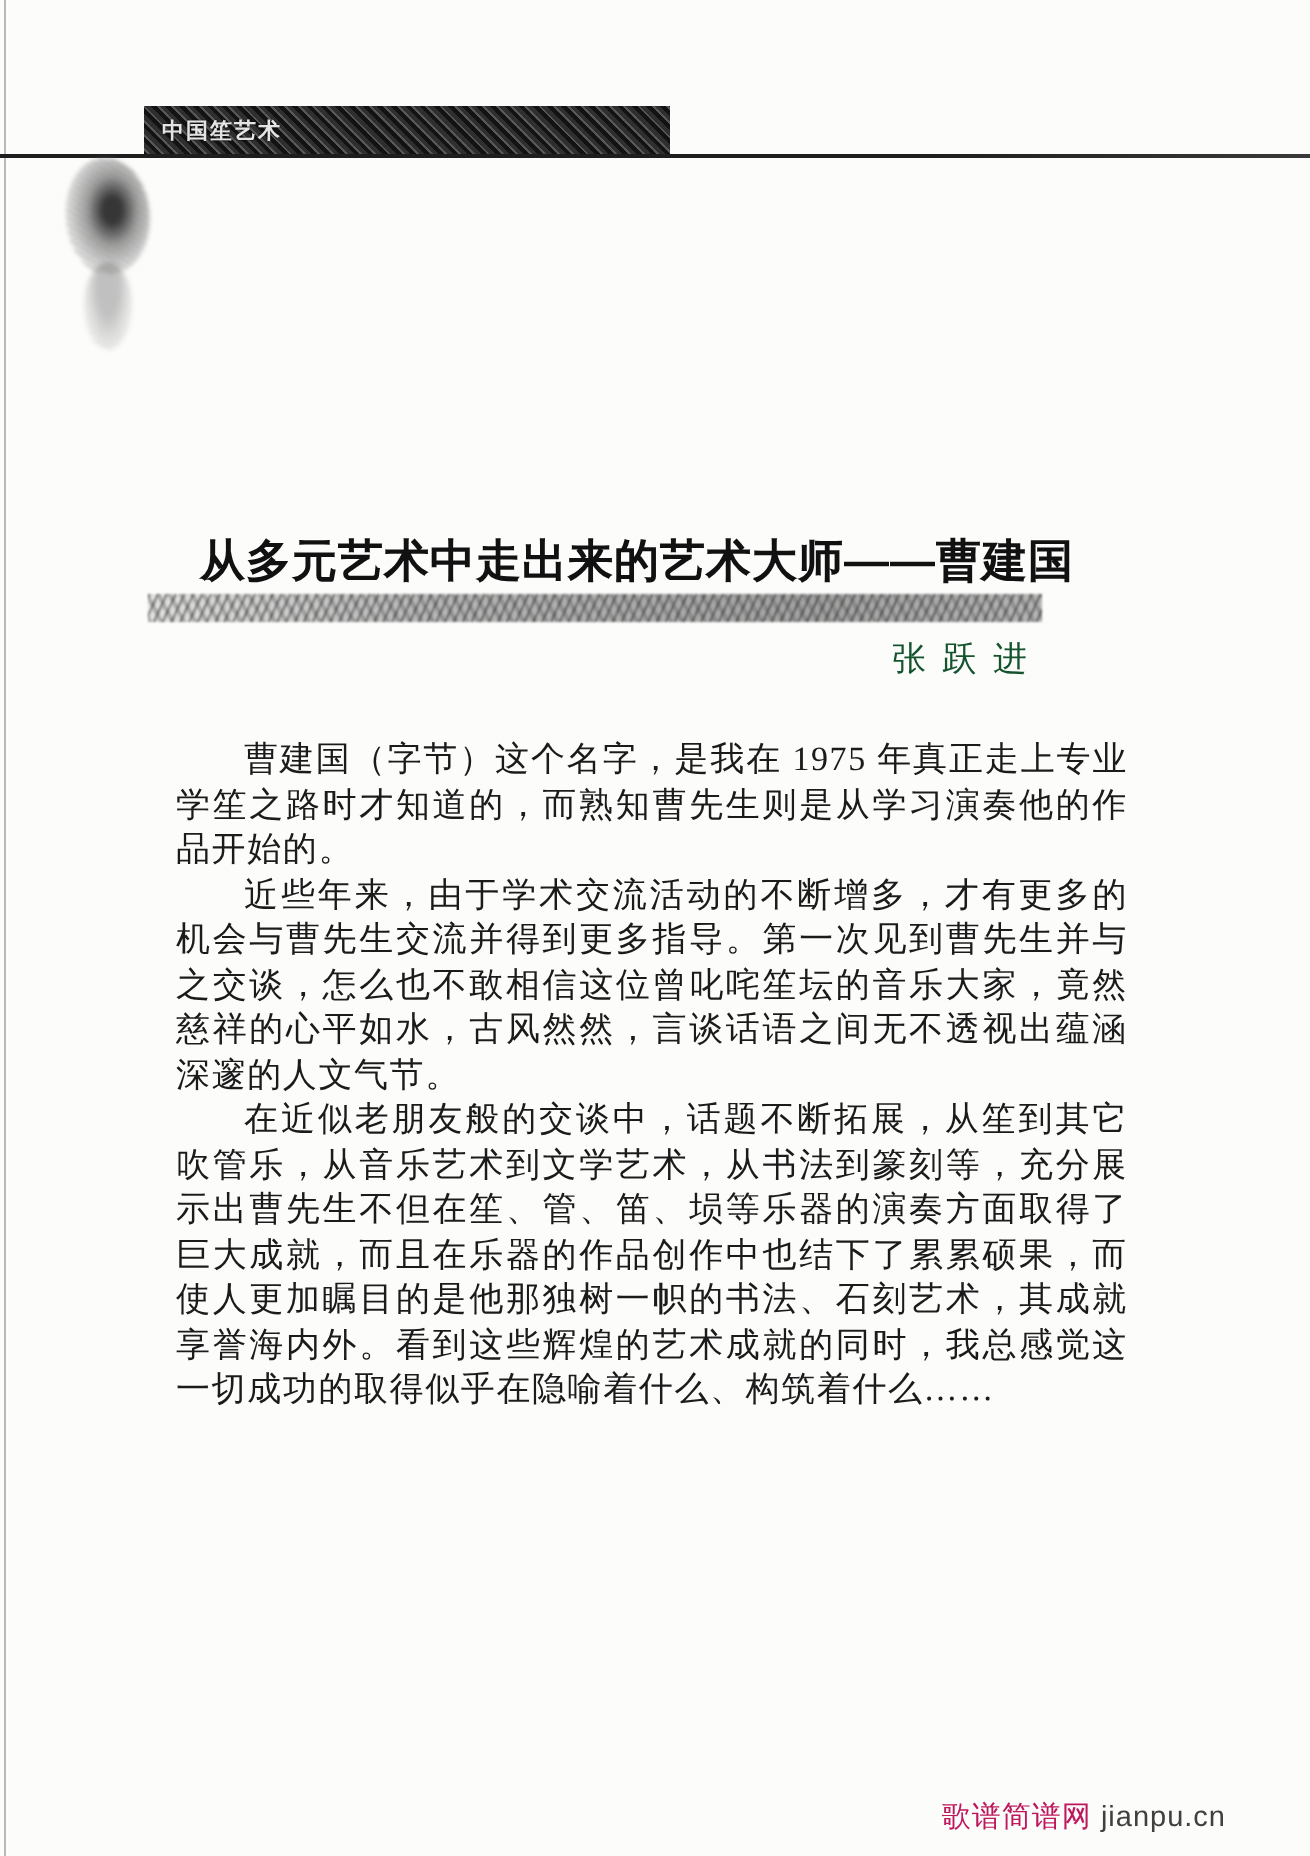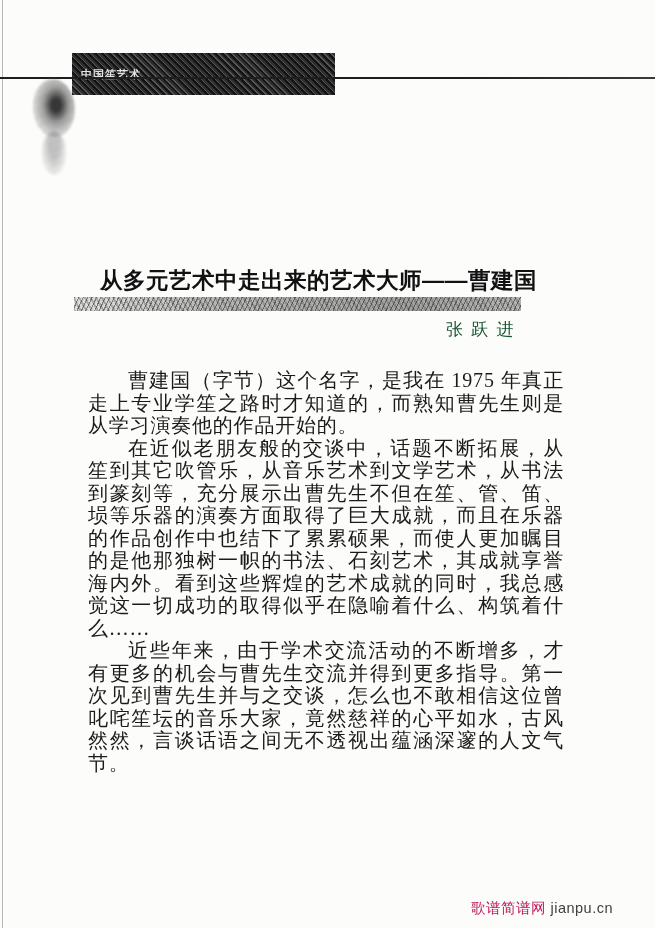--- a/index.html
+++ b/index.html
@@ -11,21 +11,21 @@
     overflow:hidden;
     border-bottom:2px solid #d8d6d2;
     font-family:"Liberation Serif","DejaVu Serif",serif;
   }
   .edge-line{
     position:absolute;left:2px;top:0;width:1px;height:100%;
     background:#b9b9b9;
   }
   
   .head-band{
-    position:absolute;left:72px;top:53px;width:263px;height:42px;
+    position:absolute;left:72px;top:53px;width:263px;height:25px;
     background:
       repeating-linear-gradient(45deg, rgba(15,15,15,.92) 0 2px, rgba(95,95,95,.75) 2px 3px, rgba(45,45,45,.9) 3px 5px),
       repeating-linear-gradient(-50deg, rgba(25,25,25,.5) 0 1px, transparent 1px 4px),
       #454545;
     display:flex;align-items:center;
     filter:blur(.35px);
   }
   .head-band .band-label{
     color:#e4e4e4;
     font-family:"Liberation Sans","DejaVu Sans",sans-serif;
@@ -69,21 +69,21 @@
       repeating-linear-gradient(62deg, rgba(85,85,85,.38) 0 2px, transparent 2px 5px),
       linear-gradient(90deg, rgba(135,135,135,.22), rgba(90,90,90,.42) 30%, rgba(70,70,70,.5) 75%, rgba(95,95,95,.45));
     filter:blur(.4px);
   }
   .author{
     position:absolute;left:446px;top:318px;
     font-size:17px;color:#14532d;letter-spacing:2px;white-space:nowrap;
   }
   .body-text{
     position:absolute;left:88px;top:369px;width:476px;
-    font-size:20px;line-height:22.5px;color:#1b1b1b;
+    font-size:17px;line-height:22.5px;color:#1b1b1b;
     text-align:justify;letter-spacing:.8px;
   }
   .body-text p{margin:0;text-indent:2em;}
   .watermark{
     position:absolute;top:899px;right:42px;
     font-size:14.5px;letter-spacing:.5px;white-space:nowrap;
     font-family:"Liberation Sans","DejaVu Sans",sans-serif;
   }
   .wm-name{color:#be185d;}
   .wm-url{color:#404040;}
@@ -105,22 +105,22 @@
   <div class="smudge-tail"></div>
 
   <h1 class="title">从多元艺术中走出来的艺术大师——曹建国</h1>
 
   <div class="title-band"></div>
 
   <div class="author">张 跃 进</div>
 
   <div class="body-text">
     <p>曹建国（字节）这个名字，是我在 1975 年真正走上专业学笙之路时才知道的，而熟知曹先生则是从学习演奏他的作品开始的。</p>
+    <p>近些年来，由于学术交流活动的不断增多，才有更多的机会与曹先生交流并得到更多指导。第一次见到曹先生并与之交谈，怎么也不敢相信这位曾叱咤笙坛的音乐大家，竟然慈祥的心平如水，古风然然，言谈话语之间无不透视出蕴涵深邃的人文气节。</p>
     <p>在近似老朋友般的交谈中，话题不断拓展，从笙到其它吹管乐，从音乐艺术到文学艺术，从书法到篆刻等，充分展示出曹先生不但在笙、管、笛、埙等乐器的演奏方面取得了巨大成就，而且在乐器的作品创作中也结下了累累硕果，而使人更加瞩目的是他那独树一帜的书法、石刻艺术，其成就享誉海内外。看到这些辉煌的艺术成就的同时，我总感觉这一切成功的取得似乎在隐喻着什么、构筑着什么……</p>
-    <p>近些年来，由于学术交流活动的不断增多，才有更多的机会与曹先生交流并得到更多指导。第一次见到曹先生并与之交谈，怎么也不敢相信这位曾叱咤笙坛的音乐大家，竟然慈祥的心平如水，古风然然，言谈话语之间无不透视出蕴涵深邃的人文气节。</p>
   </div>
 
   <div class="watermark">
     <span class="wm-name">歌谱简谱网</span>
     <span class="wm-url">jianpu.cn</span>
   </div>
 
 </div>
 
 </body></html>

